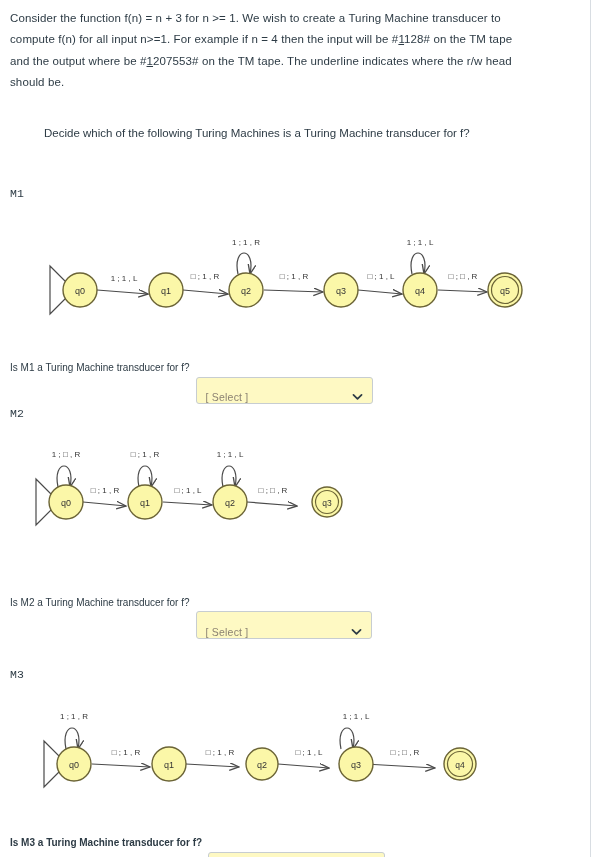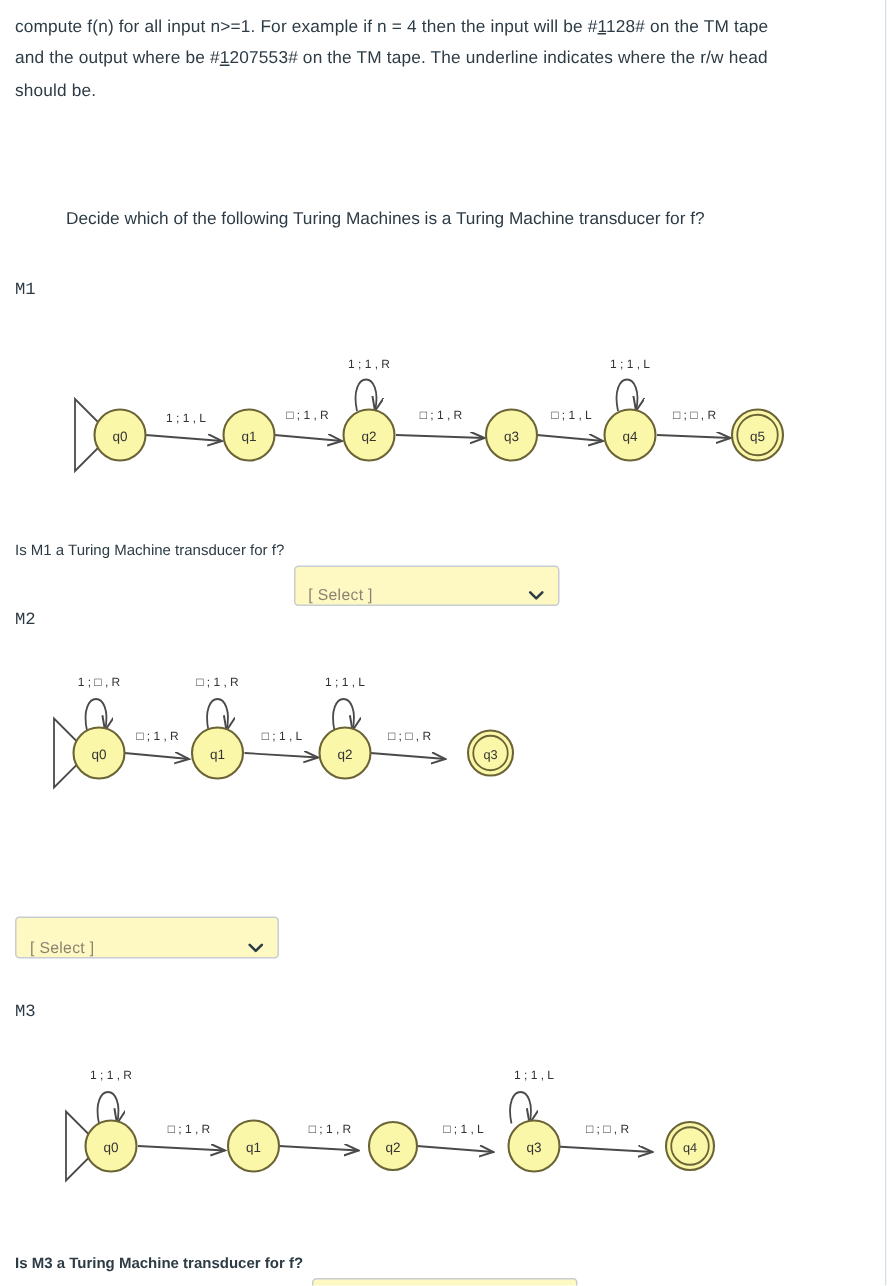--- a/index.html
+++ b/index.html
@@ -32,21 +32,21 @@
     line-height: 1.85;
     color: #2d3b45;
     letter-spacing: 0.01em;
   }
   .intro p { margin: 0; }
   u { text-decoration: underline; }
 
   .prompt {
     position: absolute;
     left: 10px;
-    top: 140px;
+    top: 127px;
     font-size: 11.5px;
     color: #2d3b45;
     padding-left: 34px;
   }
 
   .machine-label {
     position: absolute;
     left: 10px;
     font-size: 11.5px;
     color: #2d3b45;
@@ -108,20 +108,21 @@
   }
   svg.fsm { display: block; }
   text.st { font-family: "Liberation Sans", sans-serif; fill: #333; }
 </style>
 </head>
 <body>
 
 <div class="page">
 
   <div class="intro">
+    <p><span>Consider the function f(n) = n + 3 for n &gt;= 1.  We wish to create a Turing Machine transducer to</span></p>
     <p><span>compute f(n)  for all input n&gt;=1. For example if n = 4 then the  input will be #</span><u>1</u><span>128#  on the TM tape</span></p>
     <p><span>and the output where be #</span><u>1</u><span>207553# on the TM tape. The underline indicates where the r/w head</span></p>
     <p><span>should be.</span></p>
   </div>
 
   <div class="prompt">Decide which of the following Turing Machines is a Turing Machine transducer for f?</div>
 
   <div class="machine-label" id="label-m1">M1</div>
 
   <div class="diagram" id="diagram-m1">
@@ -205,20 +206,21 @@
       <text class="st" x="105" y="50" font-size="8" text-anchor="middle">□ ; 1 , R</text>
       <text class="st" x="188" y="50" font-size="8" text-anchor="middle">□ ; 1 , L</text>
       <text class="st" x="273" y="50" font-size="8" text-anchor="middle">□ ; □ , R</text>
       <text class="st" x="66" y="14" font-size="8" text-anchor="middle">1 ; □ , R</text>
       <text class="st" x="145" y="14" font-size="8" text-anchor="middle">□ ; 1 , R</text>
       <text class="st" x="230" y="14" font-size="8" text-anchor="middle">1 ; 1 , L</text>
     </svg>
   </div>
 
   <div class="qrow" id="qrow-m2">
+    <span class="qtext">Is M2 a Turing Machine transducer for f?</span>
     <div class="select-box">
       <span class="select-value">[ Select ]</span>
       <svg class="chev" viewBox="0 0 16 16">
         <path d="M3 6 L8 11 L13 6" fill="none" stroke="currentColor" stroke-width="2.1" stroke-linecap="round" stroke-linejoin="round"></path>
       </svg>
     </div>
   </div>
 
   <div class="machine-label" id="label-m3">M3</div>
 

